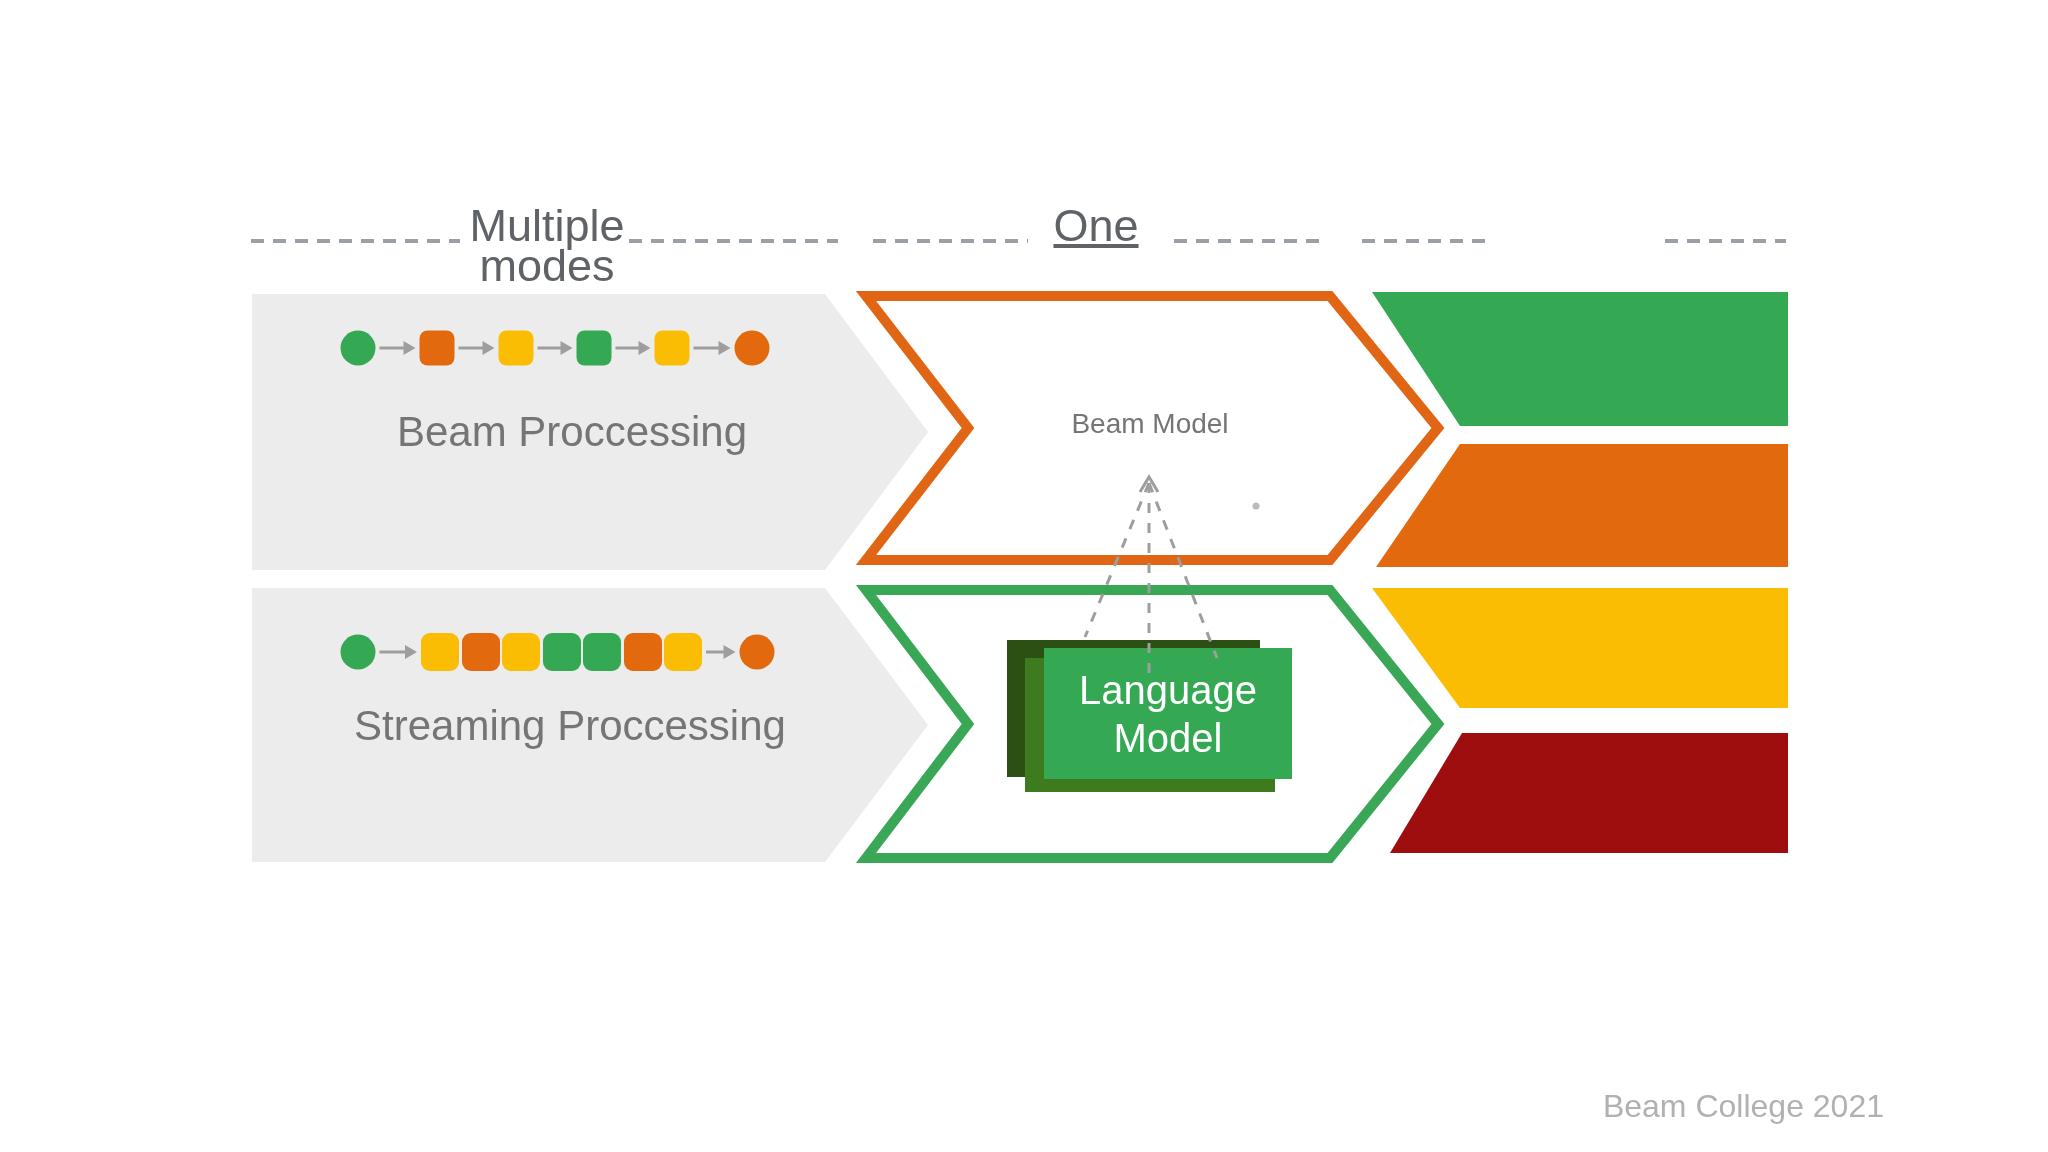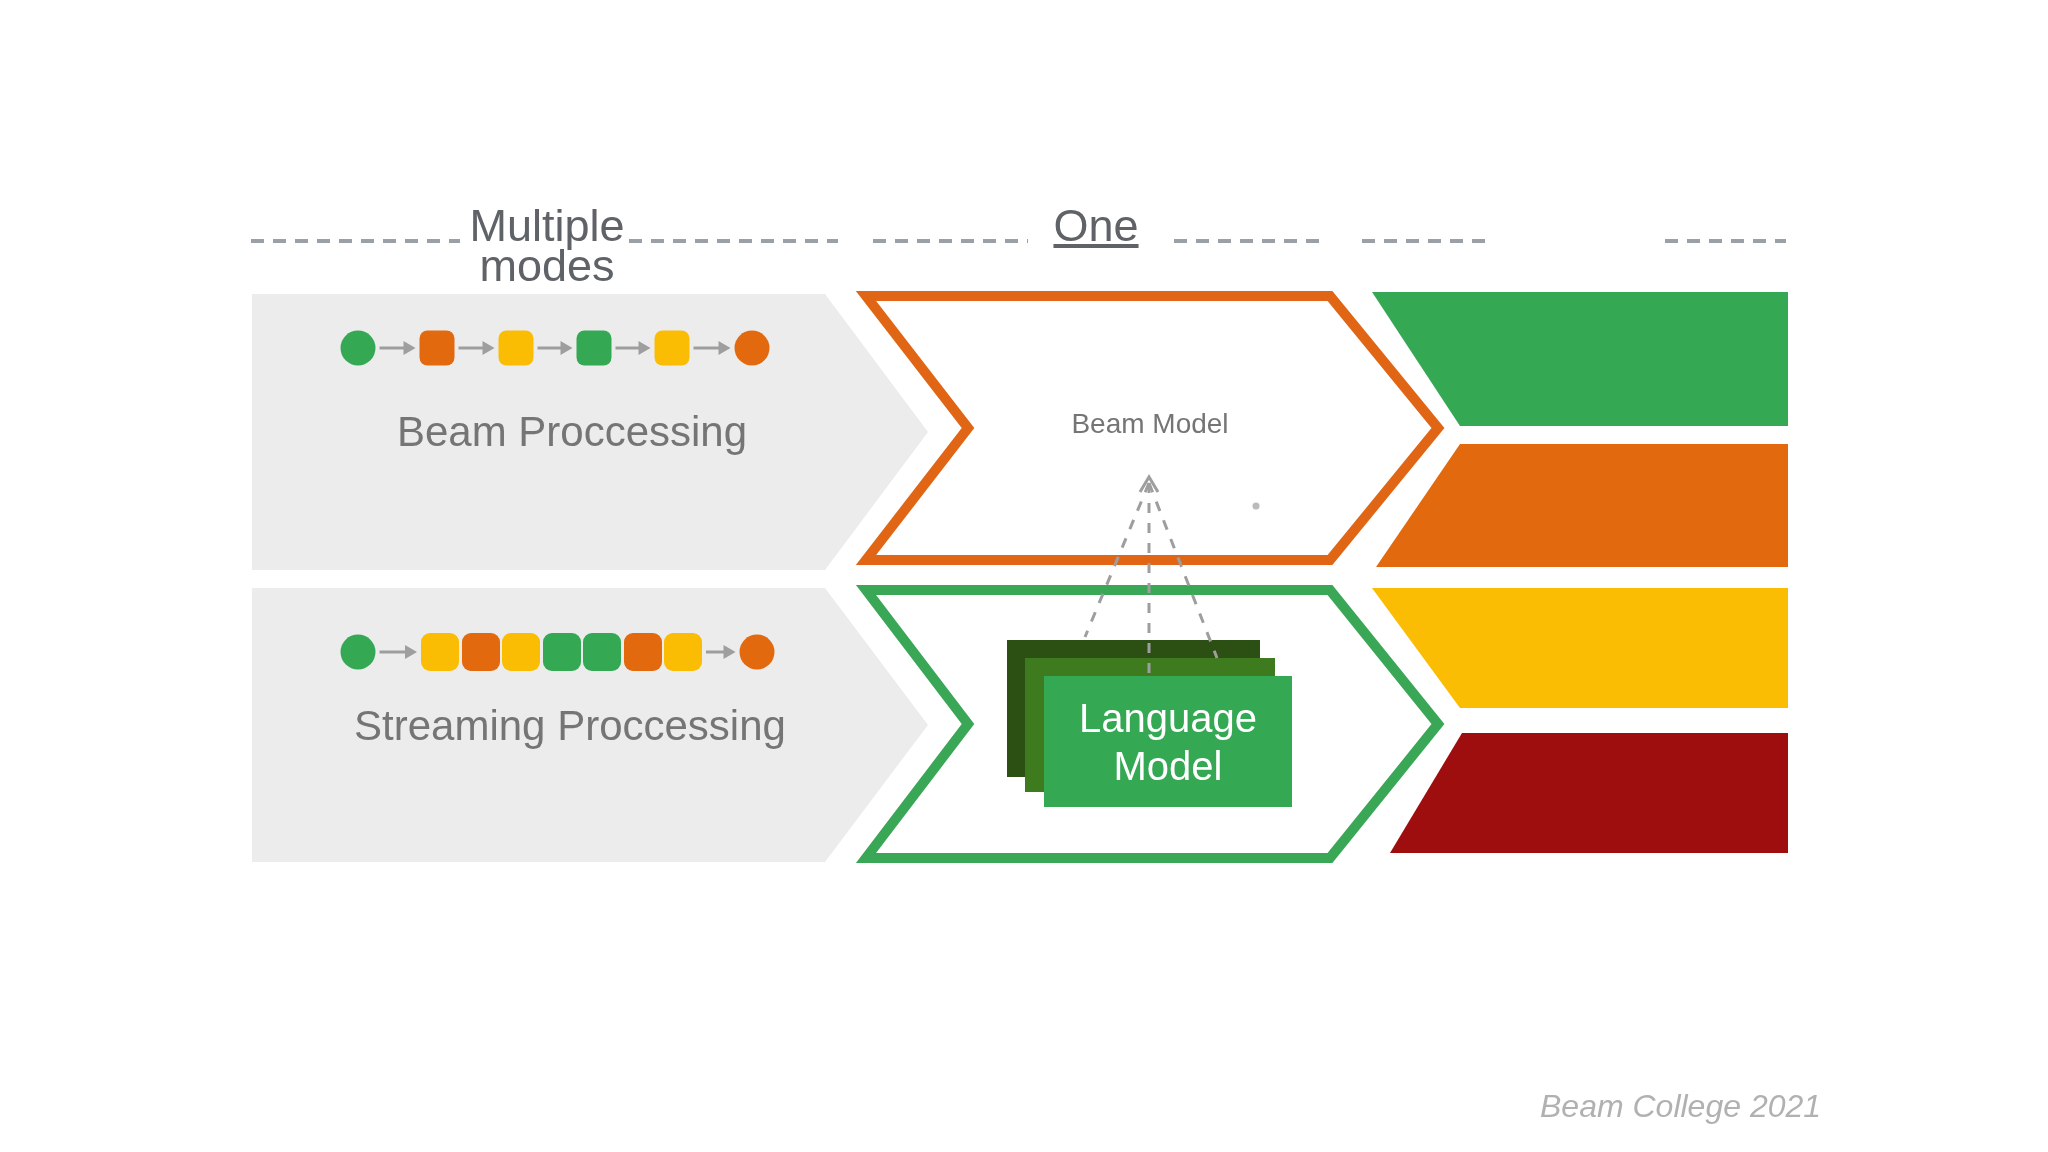--- a/index.html
+++ b/index.html
@@ -23,22 +23,22 @@
   .runtime-bar{position:absolute;left:1372px;width:416px;}
   svg.layer{position:absolute;left:0;top:0;pointer-events:none;}
   .sdk-card{position:absolute;}
   .sdk-front{display:flex;flex-direction:column;align-items:center;justify-content:center;}
   .sdk-line{color:#ffffff;font-size:40px;line-height:48px;text-align:center;}
   .beam-model-label{
     position:absolute;left:950px;top:408px;width:400px;text-align:center;
     font-size:28px;color:#757575;
   }
   .footer{
-    position:absolute;left:1540px;top:1088px;width:400px;text-align:left;
-    font-size:32px;color:#b1b1b1;font-style:italic;
+    position:absolute;left:1484px;top:1088px;width:400px;text-align:right;
+    font-size:32px;color:#b1b1b1;
   }
 </style>
 </head>
 <body>
 
 <div id="stage">
 
   <div class="col-header" style="left:387px;">
     <div>Multiple</div>
     <div>modes</div>
@@ -95,21 +95,21 @@
         <circle cx="757" cy="652" r="17.5" fill="#e2690e"></circle>
         <line x1="379.5" y1="652" x2="408" y2="652" stroke="#9e9e9e" stroke-width="3"></line>
         <polygon points="417,652 405,645 405,659" fill="#9e9e9e"></polygon>
         <line x1="706" y1="652" x2="726.5" y2="652" stroke="#9e9e9e" stroke-width="3"></line>
         <polygon points="735.5,652 723.5,645 723.5,659" fill="#9e9e9e"></polygon>
       </g>
   </svg>
 
   <div class="sdk-card" style="left: 1007px; top: 640px; width: 253px; height: 137px; background: rgb(44, 79, 20);"></div>
   <div class="sdk-card" style="left: 1025px; top: 658px; width: 250px; height: 134px; background: rgb(62, 122, 30);"></div>
-  <div class="sdk-card sdk-front" style="left: 1044px; top: 676px; width: 248px; height: 131px; background: rgb(52, 168, 83);">
+  <div class="sdk-card sdk-front" style="left: 1044px; top: 648px; width: 248px; height: 131px; background: rgb(52, 168, 83);">
     <div class="sdk-line">Language</div>
     <div class="sdk-line">Model</div>
   </div>
 
   <svg class="layer" width="2048" height="1152" viewBox="0 0 2048 1152">
     <g fill="none" stroke-width="3" style="stroke: rgb(158, 158, 158);">
       <polyline points="1140,492 1149,477 1158,492"></polyline>
       <line x1="1149" y1="483" x2="1085" y2="637" stroke-dasharray="10 10"></line>
       <line x1="1149" y1="483" x2="1149" y2="674" stroke-dasharray="10 10"></line>
       <line x1="1149" y1="483" x2="1217" y2="658" stroke-dasharray="10 10"></line>

